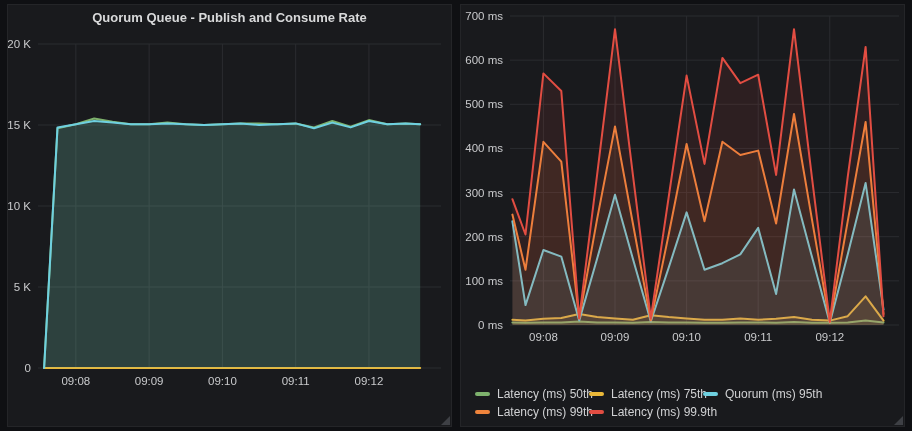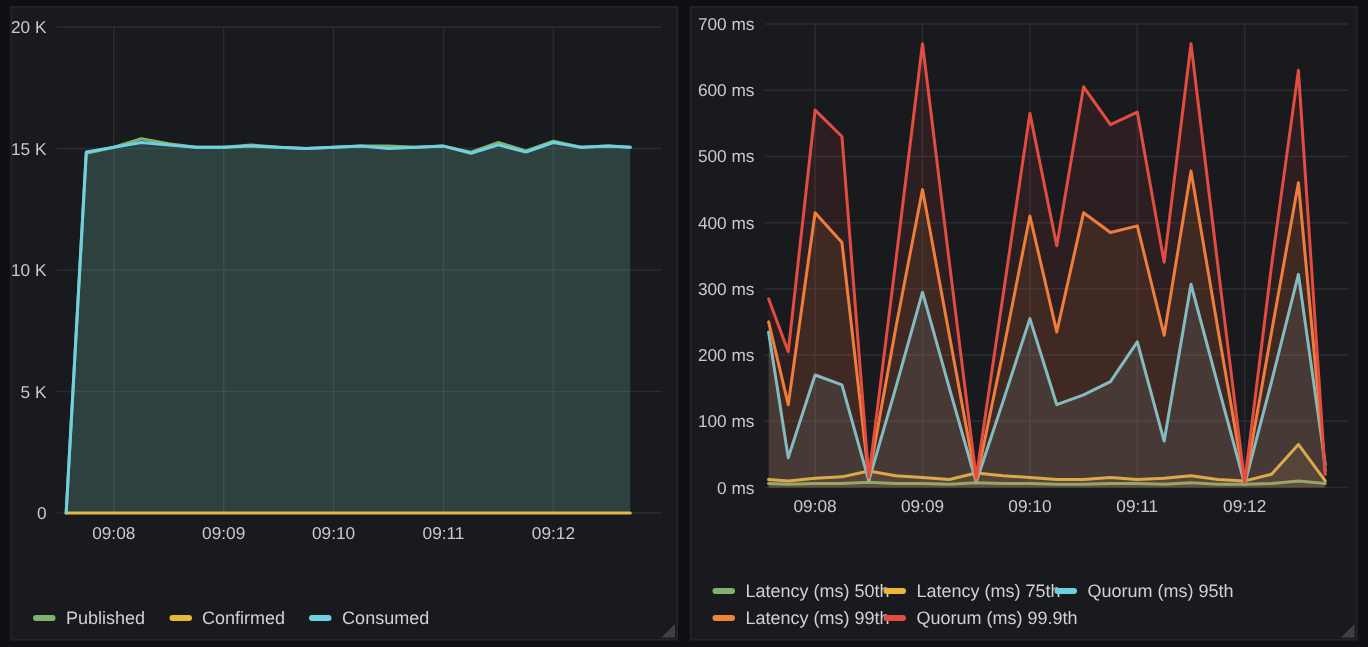--- a/index.html
+++ b/index.html
@@ -19,20 +19,21 @@
   .legend-label{font-size:12px;color:#d0d1d3;white-space:nowrap;}
   .resize-handle{position:absolute;right:1px;bottom:1px;width:0;height:0;
     border-bottom:9px solid #3e4045;border-left:9px solid transparent;cursor:nwse-resize;}
 </style>
 </head>
 <body>
 
 <div class="page">
 
   <section class="panel">
+    <div class="panel-title">Quorum Queue - Publish and Consume Rate</div>
     <div class="chart-wrap">
       <svg width="443" height="371" xmlns="http://www.w3.org/2000/svg" viewBox="0 0 443 371">
           <line x1="30" y1="337" x2="433" y2="337" stroke="#2b2c30" stroke-width="1"></line>
           <text x="23" y="341" text-anchor="end">0</text>
           <line x1="30" y1="256" x2="433" y2="256" stroke="#2b2c30" stroke-width="1"></line>
           <text x="23" y="260" text-anchor="end">5 K</text>
           <line x1="30" y1="175" x2="433" y2="175" stroke="#2b2c30" stroke-width="1"></line>
           <text x="23" y="179" text-anchor="end">10 K</text>
           <line x1="30" y1="94" x2="433" y2="94" stroke="#2b2c30" stroke-width="1"></line>
           <text x="23" y="98" text-anchor="end">15 K</text>
@@ -48,34 +49,20 @@
           <text x="287.6757575757576" y="354" text-anchor="middle">09:11</text>
           <line x1="360.94848484848484" y1="13" x2="360.94848484848484" y2="337" stroke="#2b2c30" stroke-width="1"></line>
           <text x="360.94848484848484" y="354" text-anchor="middle">09:12</text>
           <path d="M36.1 337.0 L49.5 97.2 L67.9 93.2 L86.2 87.5 L104.5 90.8 L122.8 93.2 L141.1 93.2 L159.4 91.6 L177.8 93.2 L196.1 94.0 L214.4 93.2 L232.7 92.4 L251.0 92.4 L269.4 93.2 L287.7 92.4 L306.0 96.4 L324.3 90.0 L342.6 95.6 L360.9 89.1 L379.3 93.2 L397.6 92.4 L412.2 93.2 L412.2 337 L36.1 337 Z" fill="#7EB26D" fill-opacity="0.12" stroke="none"></path>
           <path d="M36.1 337.0 L49.5 97.2 L67.9 93.2 L86.2 87.5 L104.5 90.8 L122.8 93.2 L141.1 93.2 L159.4 91.6 L177.8 93.2 L196.1 94.0 L214.4 93.2 L232.7 92.4 L251.0 92.4 L269.4 93.2 L287.7 92.4 L306.0 96.4 L324.3 90.0 L342.6 95.6 L360.9 89.1 L379.3 93.2 L397.6 92.4 L412.2 93.2" fill="none" stroke="#7EB26D" stroke-width="2" stroke-linejoin="round" stroke-linecap="round"></path>
           <path d="M36.1 337.0 L49.5 337.0 L67.9 337.0 L86.2 337.0 L104.5 337.0 L122.8 337.0 L141.1 337.0 L159.4 337.0 L177.8 337.0 L196.1 337.0 L214.4 337.0 L232.7 337.0 L251.0 337.0 L269.4 337.0 L287.7 337.0 L306.0 337.0 L324.3 337.0 L342.6 337.0 L360.9 337.0 L379.3 337.0 L397.6 337.0 L412.2 337.0" fill="none" stroke="#EAB839" stroke-width="2" stroke-linejoin="round" stroke-linecap="round"></path>
           <path d="M36.1 337.0 L49.5 96.4 L67.9 93.2 L86.2 90.0 L104.5 91.6 L122.8 93.2 L141.1 93.2 L159.4 92.4 L177.8 93.2 L196.1 94.0 L214.4 93.2 L232.7 92.4 L251.0 94.0 L269.4 93.2 L287.7 92.4 L306.0 97.2 L324.3 91.6 L342.6 96.4 L360.9 90.0 L379.3 93.2 L397.6 92.4 L412.2 93.2 L412.2 337 L36.1 337 Z" fill="#6ED0E0" fill-opacity="0.13" stroke="none"></path>
           <path d="M36.1 337.0 L49.5 96.4 L67.9 93.2 L86.2 90.0 L104.5 91.6 L122.8 93.2 L141.1 93.2 L159.4 92.4 L177.8 93.2 L196.1 94.0 L214.4 93.2 L232.7 92.4 L251.0 94.0 L269.4 93.2 L287.7 92.4 L306.0 97.2 L324.3 91.6 L342.6 96.4 L360.9 90.0 L379.3 93.2 L397.6 92.4 L412.2 93.2" fill="none" stroke="#6ED0E0" stroke-width="2" stroke-linejoin="round" stroke-linecap="round"></path>
         </svg>
     </div>
-    <div class="legend">
-        <span class="legend-item">
-          <span class="swatch" style="background: rgb(126, 178, 109);"></span>
-          <span class="legend-label">Published</span>
-        </span>
-        <span class="legend-item">
-          <span class="swatch" style="background: rgb(234, 184, 57);"></span>
-          <span class="legend-label">Confirmed</span>
-        </span>
-        <span class="legend-item">
-          <span class="swatch" style="background: rgb(110, 208, 224);"></span>
-          <span class="legend-label">Consumed</span>
-        </span>
-      </div>
     <div class="resize-handle"></div>
   </section>
 
   <section class="panel">
     <div class="chart-wrap">
       <svg width="443" height="353" xmlns="http://www.w3.org/2000/svg" viewBox="0 0 443 353">
           <line x1="49" y1="320" x2="438" y2="320" stroke="#2b2c30" stroke-width="1"></line>
           <text x="42" y="324" text-anchor="end">0 ms</text>
           <line x1="49" y1="275.8571428571429" x2="438" y2="275.8571428571429" stroke="#2b2c30" stroke-width="1"></line>
           <text x="42" y="279.8571428571429" text-anchor="end">100 ms</text>
@@ -125,19 +112,19 @@
         <span class="legend-item">
           <span class="swatch" style="background: rgb(110, 208, 224);"></span>
           <span class="legend-label">Quorum (ms) 95th</span>
         </span>
         <span class="legend-item">
           <span class="swatch" style="background: rgb(239, 132, 60);"></span>
           <span class="legend-label">Latency (ms) 99th</span>
         </span>
         <span class="legend-item">
           <span class="swatch" style="background: rgb(226, 77, 66);"></span>
-          <span class="legend-label">Quorum (ms) 99.9th</span>
+          <span class="legend-label">Latency (ms) 99.9th</span>
         </span>
       </div>
     <div class="resize-handle"></div>
   </section>
 
 </div>
 
 </body></html>

